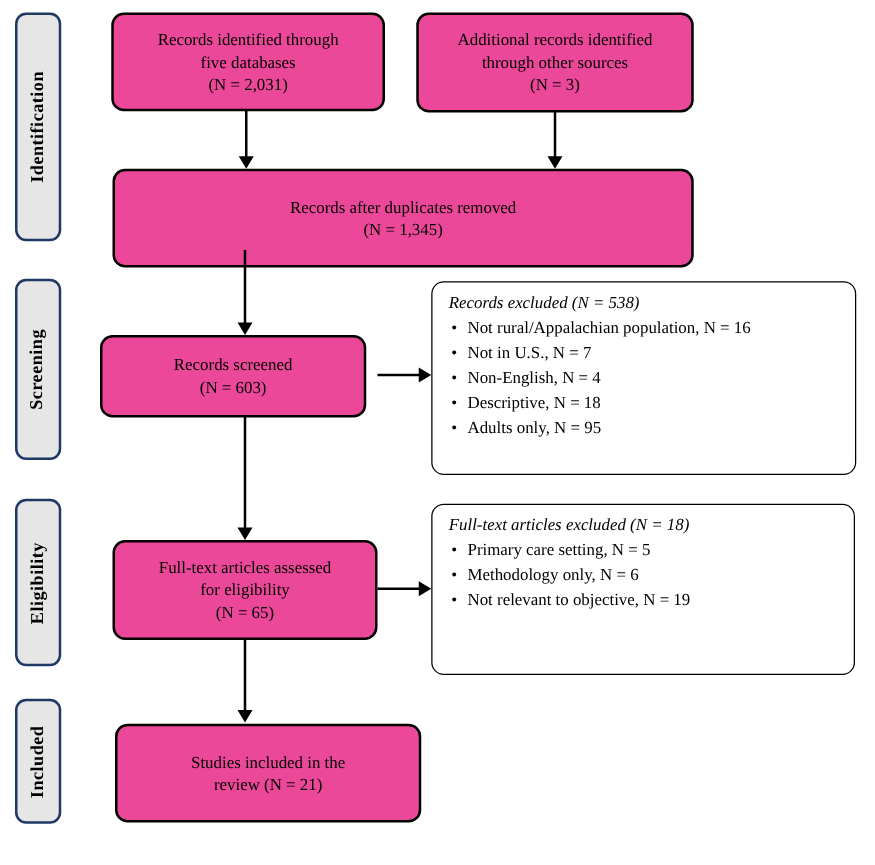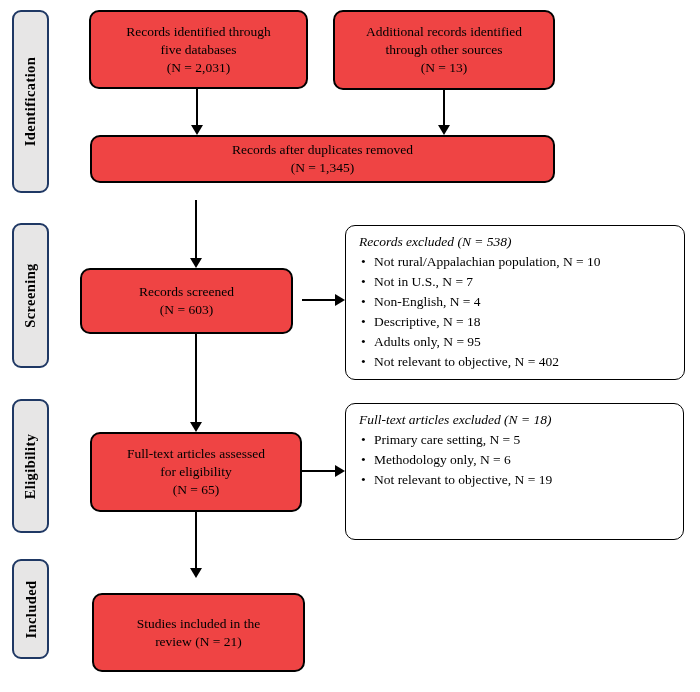--- a/index.html
+++ b/index.html
@@ -32,21 +32,21 @@
     transform: rotate(-90deg);
     white-space: nowrap;
     font-weight: bold;
     font-size: 14.5px;
     letter-spacing: 0.4px;
     color: #000;
   }
   
   .box {
     position: absolute;
-    background: #ef4444;
+    background: #ec4899;
     border: 2px solid #000000;
     border-radius: 10px;
     box-sizing: border-box;
     display: flex;
     align-items: center;
     justify-content: center;
     text-align: center;
     font-size: 13.5px;
     line-height: 18px;
     color: #000;
@@ -113,34 +113,34 @@
   </div>
 
   <div class="box" style="left:89px;top:10px;width:219px;height:79px;">
     <span class="box-text">Records identified through
 five databases
 (N = 2,031)</span>
   </div>
   <div class="box" style="left:333px;top:10px;width:222px;height:80px;">
     <span class="box-text">Additional records identified
 through other sources
-(N = 13)</span>
+(N = 3)</span>
   </div>
 
   <div>
     <div class="vline" style="left:196px;top:88px;height:38px;"></div>
     <div class="head-down" style="left:191px;top:125px;"></div>
   </div>
 
   <div>
     <div class="vline" style="left:443px;top:89px;height:37px;"></div>
     <div class="head-down" style="left:438px;top:125px;"></div>
   </div>
 
-  <div class="box" style="left:90px;top:135px;width:465px;height:48px;">
+  <div class="box" style="left:90px;top:135px;width:465px;height:79px;">
     <span class="box-text">Records after duplicates removed
 (N = 1,345)</span>
   </div>
 
   <div>
     <div class="vline" style="left:195px;top:200px;height:59px;"></div>
     <div class="head-down" style="left:190px;top:258px;"></div>
   </div>
 
   <div class="box" style="left:80px;top:268px;width:213px;height:66px;">
@@ -149,26 +149,25 @@
   </div>
 
   <div>
     <div class="hline" style="left:302px;top:299px;width:34px;"></div>
     <div class="head-right" style="left:335px;top:294px;"></div>
   </div>
 
   <div class="excl" style="left:345px;top:225px;width:340px;height:155px;">
     <div class="excl-title">Records excluded (N = 538)</div>
     <ul>
-      <li>Not rural/Appalachian population, N = 10</li>
+      <li>Not rural/Appalachian population, N = 16</li>
       <li>Not in U.S., N = 7</li>
       <li>Non-English, N = 4</li>
       <li>Descriptive, N = 18</li>
       <li>Adults only, N = 95</li>
-      <li>Not relevant to objective, N = 402</li>
     </ul>
   </div>
 
   <div>
     <div class="vline" style="left:195px;top:333px;height:90px;"></div>
     <div class="head-down" style="left:190px;top:422px;"></div>
   </div>
 
   <div class="box" style="left:90px;top:432px;width:212px;height:80px;">
     <span class="box-text">Full-text articles assessed
@@ -188,18 +187,18 @@
       <li>Methodology only, N = 6</li>
       <li>Not relevant to objective, N = 19</li>
     </ul>
   </div>
 
   <div>
     <div class="vline" style="left:195px;top:511px;height:58px;"></div>
     <div class="head-down" style="left:190px;top:568px;"></div>
   </div>
 
-  <div class="box" style="left:92px;top:593px;width:213px;height:79px;">
+  <div class="box" style="left:92px;top:579px;width:245px;height:79px;">
     <span class="box-text">Studies included in the
 review (N = 21)</span>
   </div>
 
 </div>
 
 </body></html>

